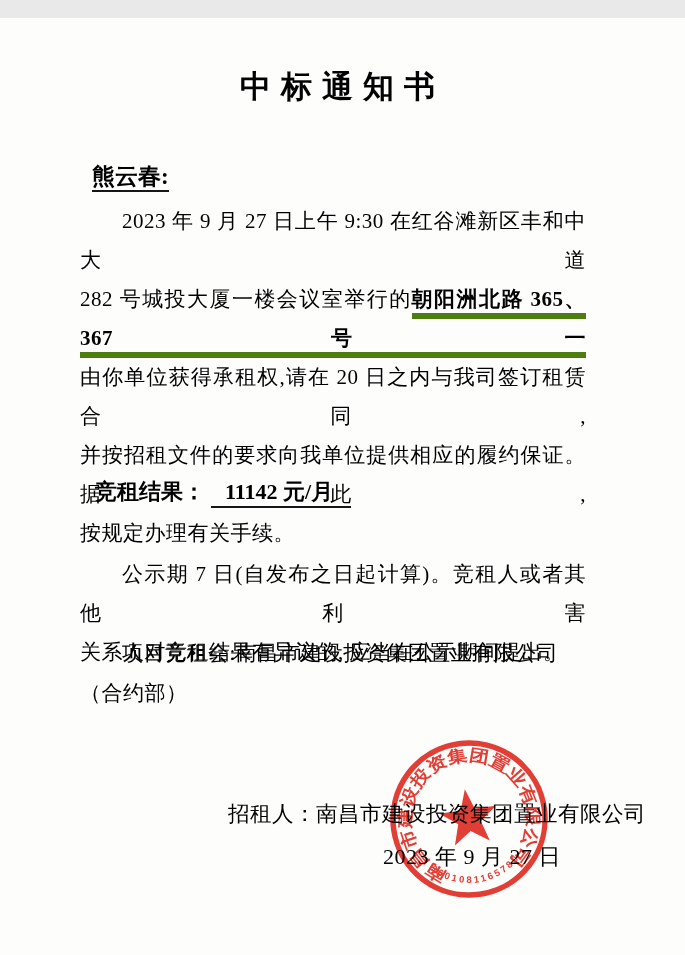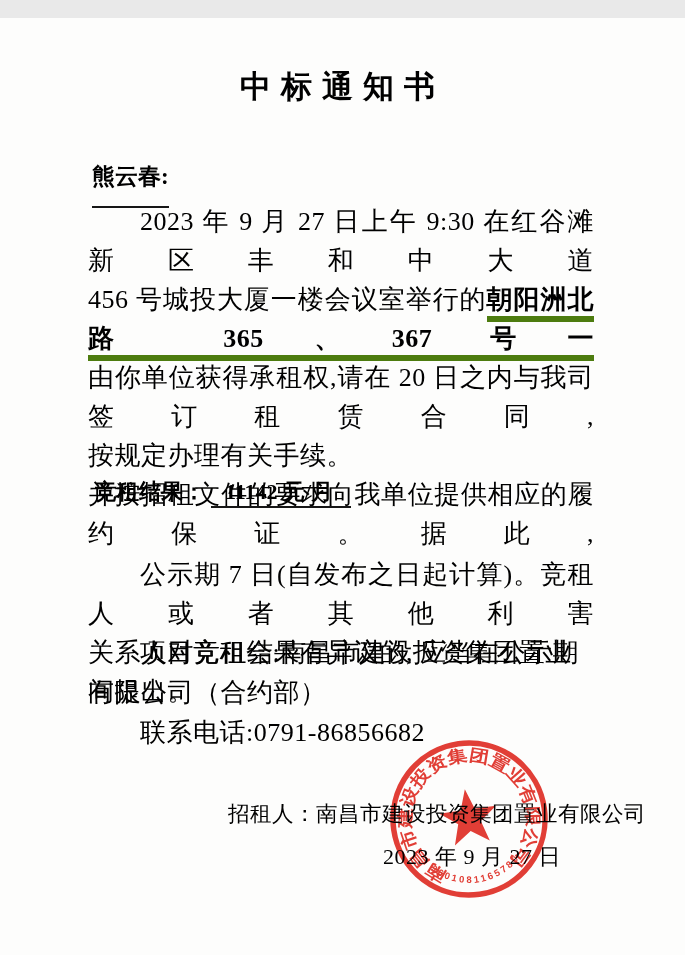--- a/index.html
+++ b/index.html
@@ -30,27 +30,27 @@
   }
   .addressee {
     position: absolute;
     top: 143px;
     left: 92px;
     font-size: 23px;
     font-weight: bold;
   }
   .addressee .name {
     border-bottom: 2.5px solid #161616;
-    padding-bottom: 17px;
+    padding-bottom: 1px;
   }
   .textblock {
     position: absolute;
-    left: 88px;
+    left: 80px;
     width: 506px;
-    font-size: 26px;
+    font-size: 21px;
     line-height: 39px;
     letter-spacing: 0.5px;
   }
   .body-para   { top: 184px; }
   .notice-para { top: 537px; }
   .contact-block { top: 615px; line-height: 40px; }
   .tline { width: 100%; white-space: nowrap; }
   .textblock .tline { white-space: normal; }
   .tline.indent { text-indent: 2em; }
   .tline.just {
@@ -113,38 +113,37 @@
 <div class="paper">
 
   <h1 class="doc-title">中标通知书</h1>
 
   <div class="addressee">
     <span class="name">熊云春:</span>
   </div>
 
   <div class="textblock body-para">
       <div class="tline indent just"><span class="seg">2023 年 9 月 27 日上午 9:30 在红谷滩新区丰和中大道</span></div>
-      <div class="tline just"><span class="seg">456 号城投大厦一楼会议室举行的</span><span class="seg b u">朝阳洲北路 365、367 号一</span></div>
+      <div class="tline just"><span class="seg">282 号城投大厦一楼会议室举行的</span><span class="seg b u">朝阳洲北路 365、367 号一</span></div>
       <div class="tline just"><span class="seg">由你单位获得承租权,请在 20 日之内与我司签订租赁合同,</span></div>
+      <div class="tline just"><span class="seg">并按招租文件的要求向我单位提供相应的履约保证。据此,</span></div>
       <div class="tline"><span class="seg">按规定办理有关手续。</span></div>
-      <div class="tline just"><span class="seg">并按招租文件的要求向我单位提供相应的履约保证。据此,</span></div>
     </div>
 
   <div class="result-row">
     <span>竞租结果：</span><span class="result-value">11142 元/月</span>
   </div>
 
   <div class="textblock notice-para">
       <div class="tline indent just"><span class="seg">公示期 7 日(自发布之日起计算)。竞租人或者其他利害</span></div>
       <div class="tline"><span class="seg">关系人对竞租结果有异议的, 应当在公示期间提出。</span></div>
     </div>
 
   <div class="textblock contact-block">
       <div class="tline indent"><span class="seg">项目竞租会:南昌市建设投资集团置业有限公司（合约部）</span></div>
-      <div class="tline indent"><span class="seg">联系电话:0791-86856682</span></div>
     </div>
 
   <div class="footer-lessor">招租人：南昌市建设投资集团置业有限公司</div>
 
   <div class="footer-date">2023 年 9 月 27 日</div>
 
   <div class="seal">
     <svg viewBox="0 0 170 170" xmlns="http://www.w3.org/2000/svg">
       <defs>
         <path id="ringPath" d="M 56 135.2 A 58 58 0 1 1 114 135.2"></path>

